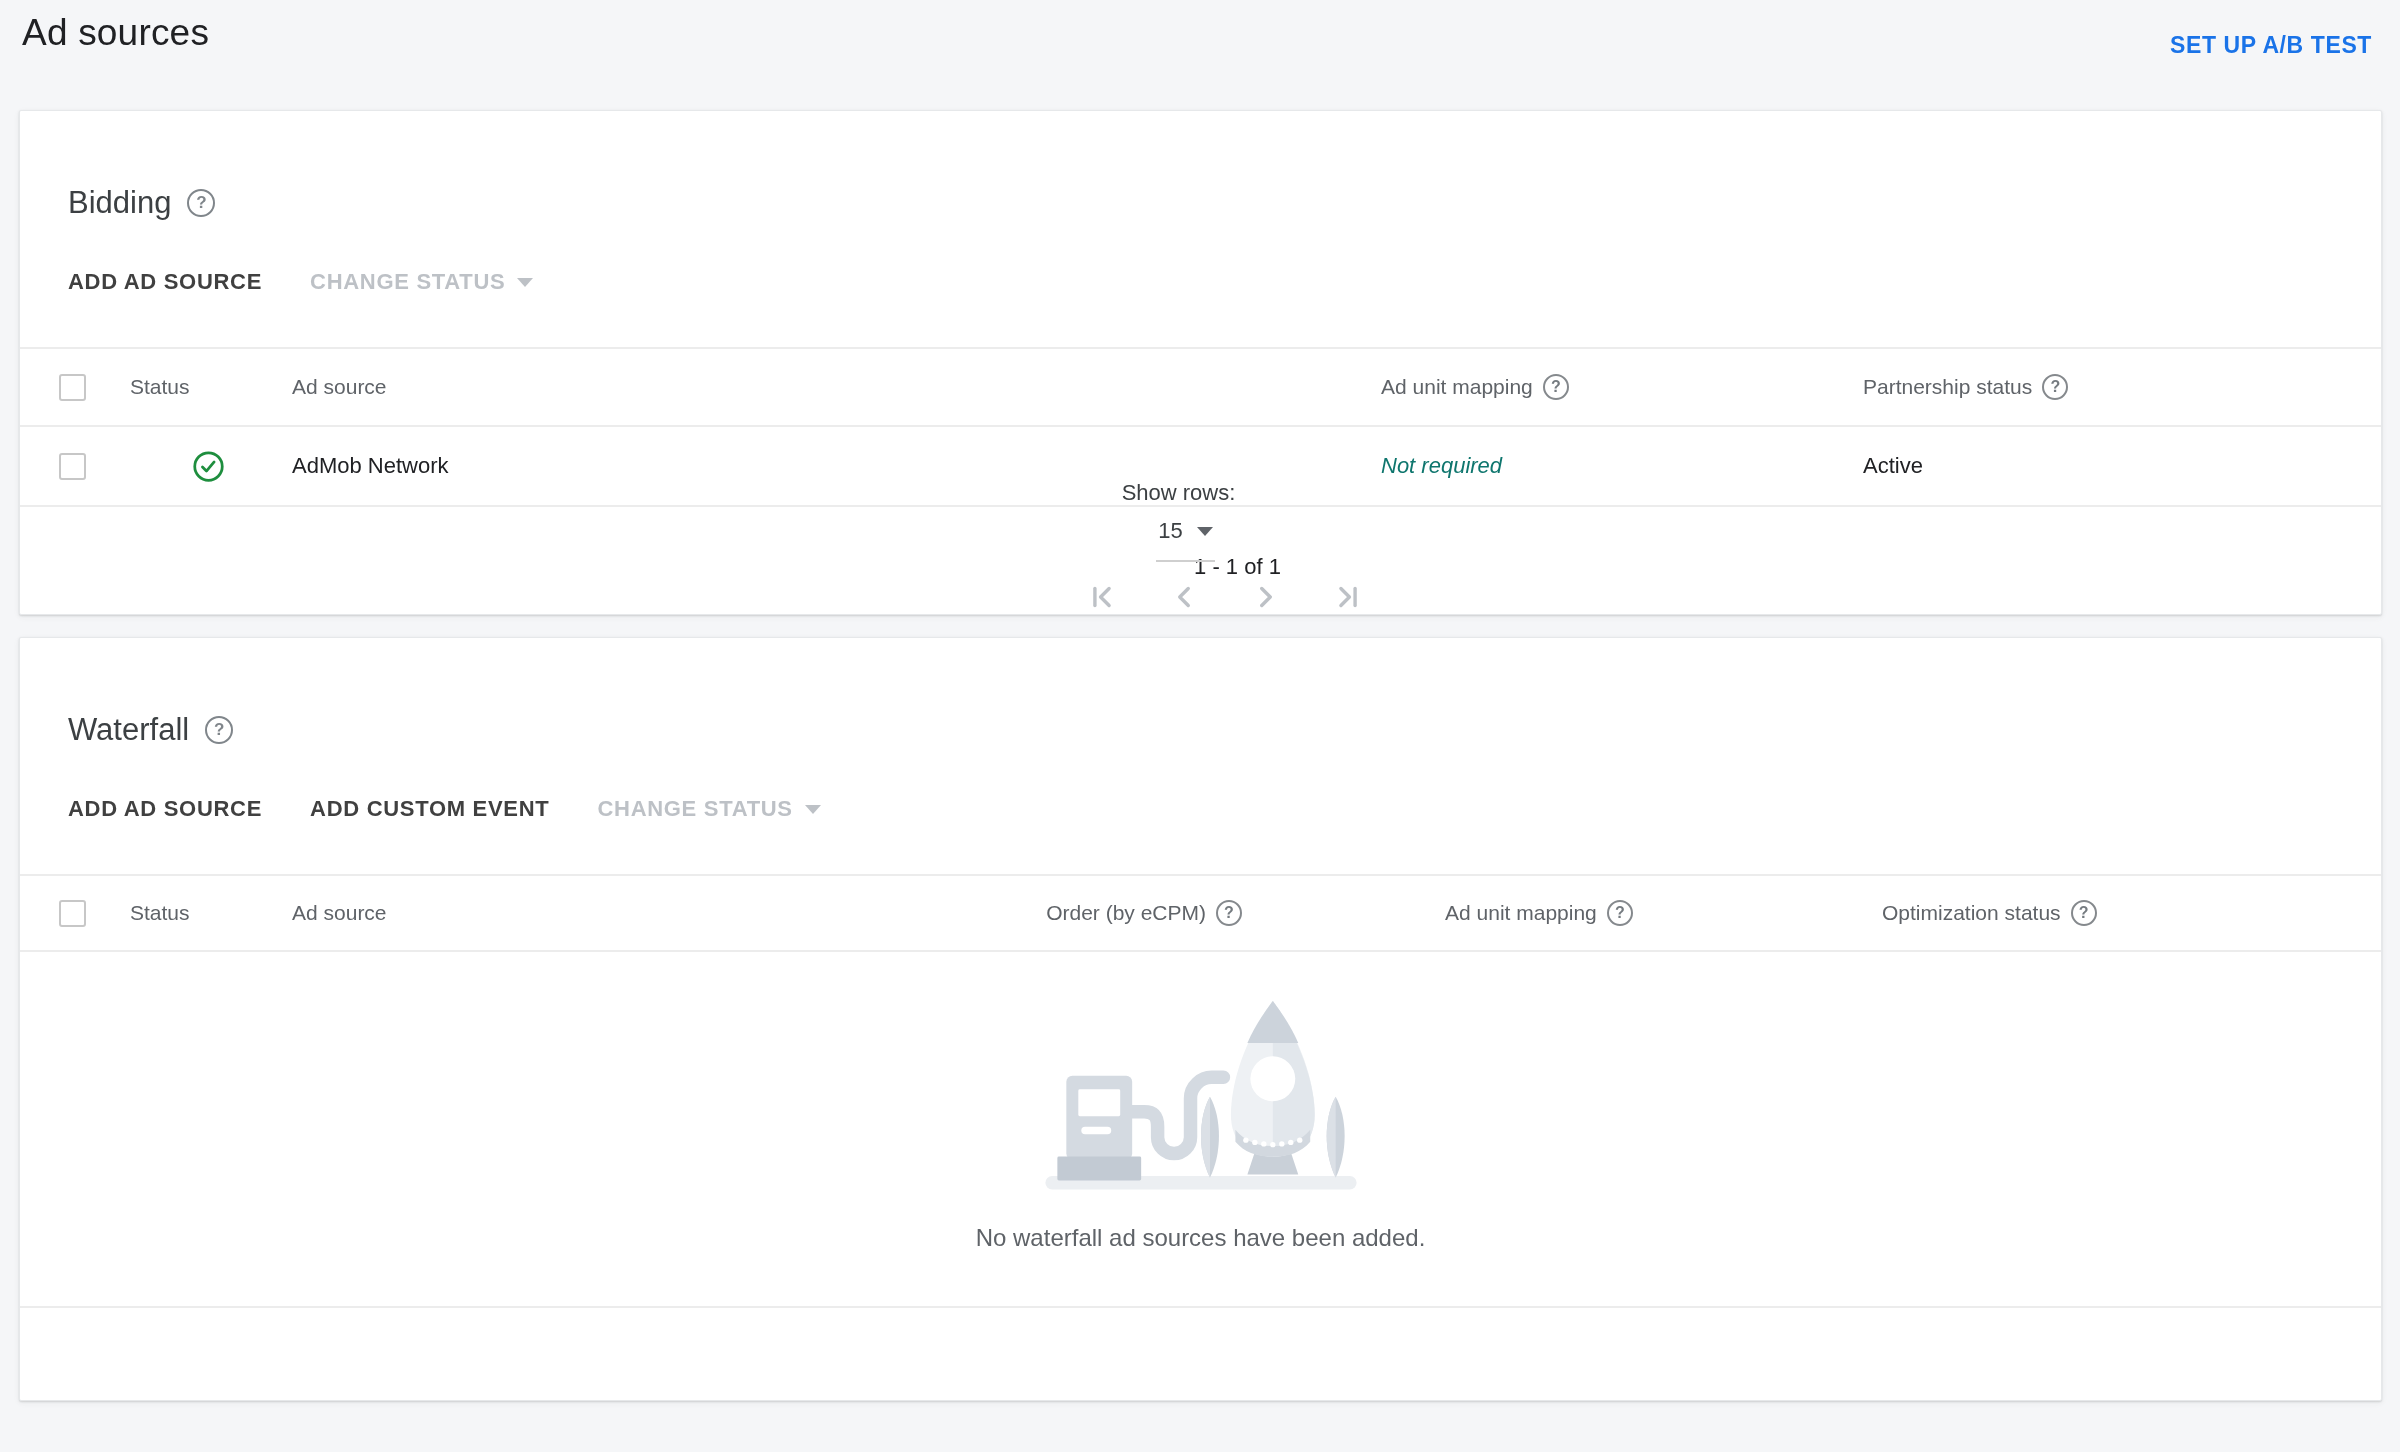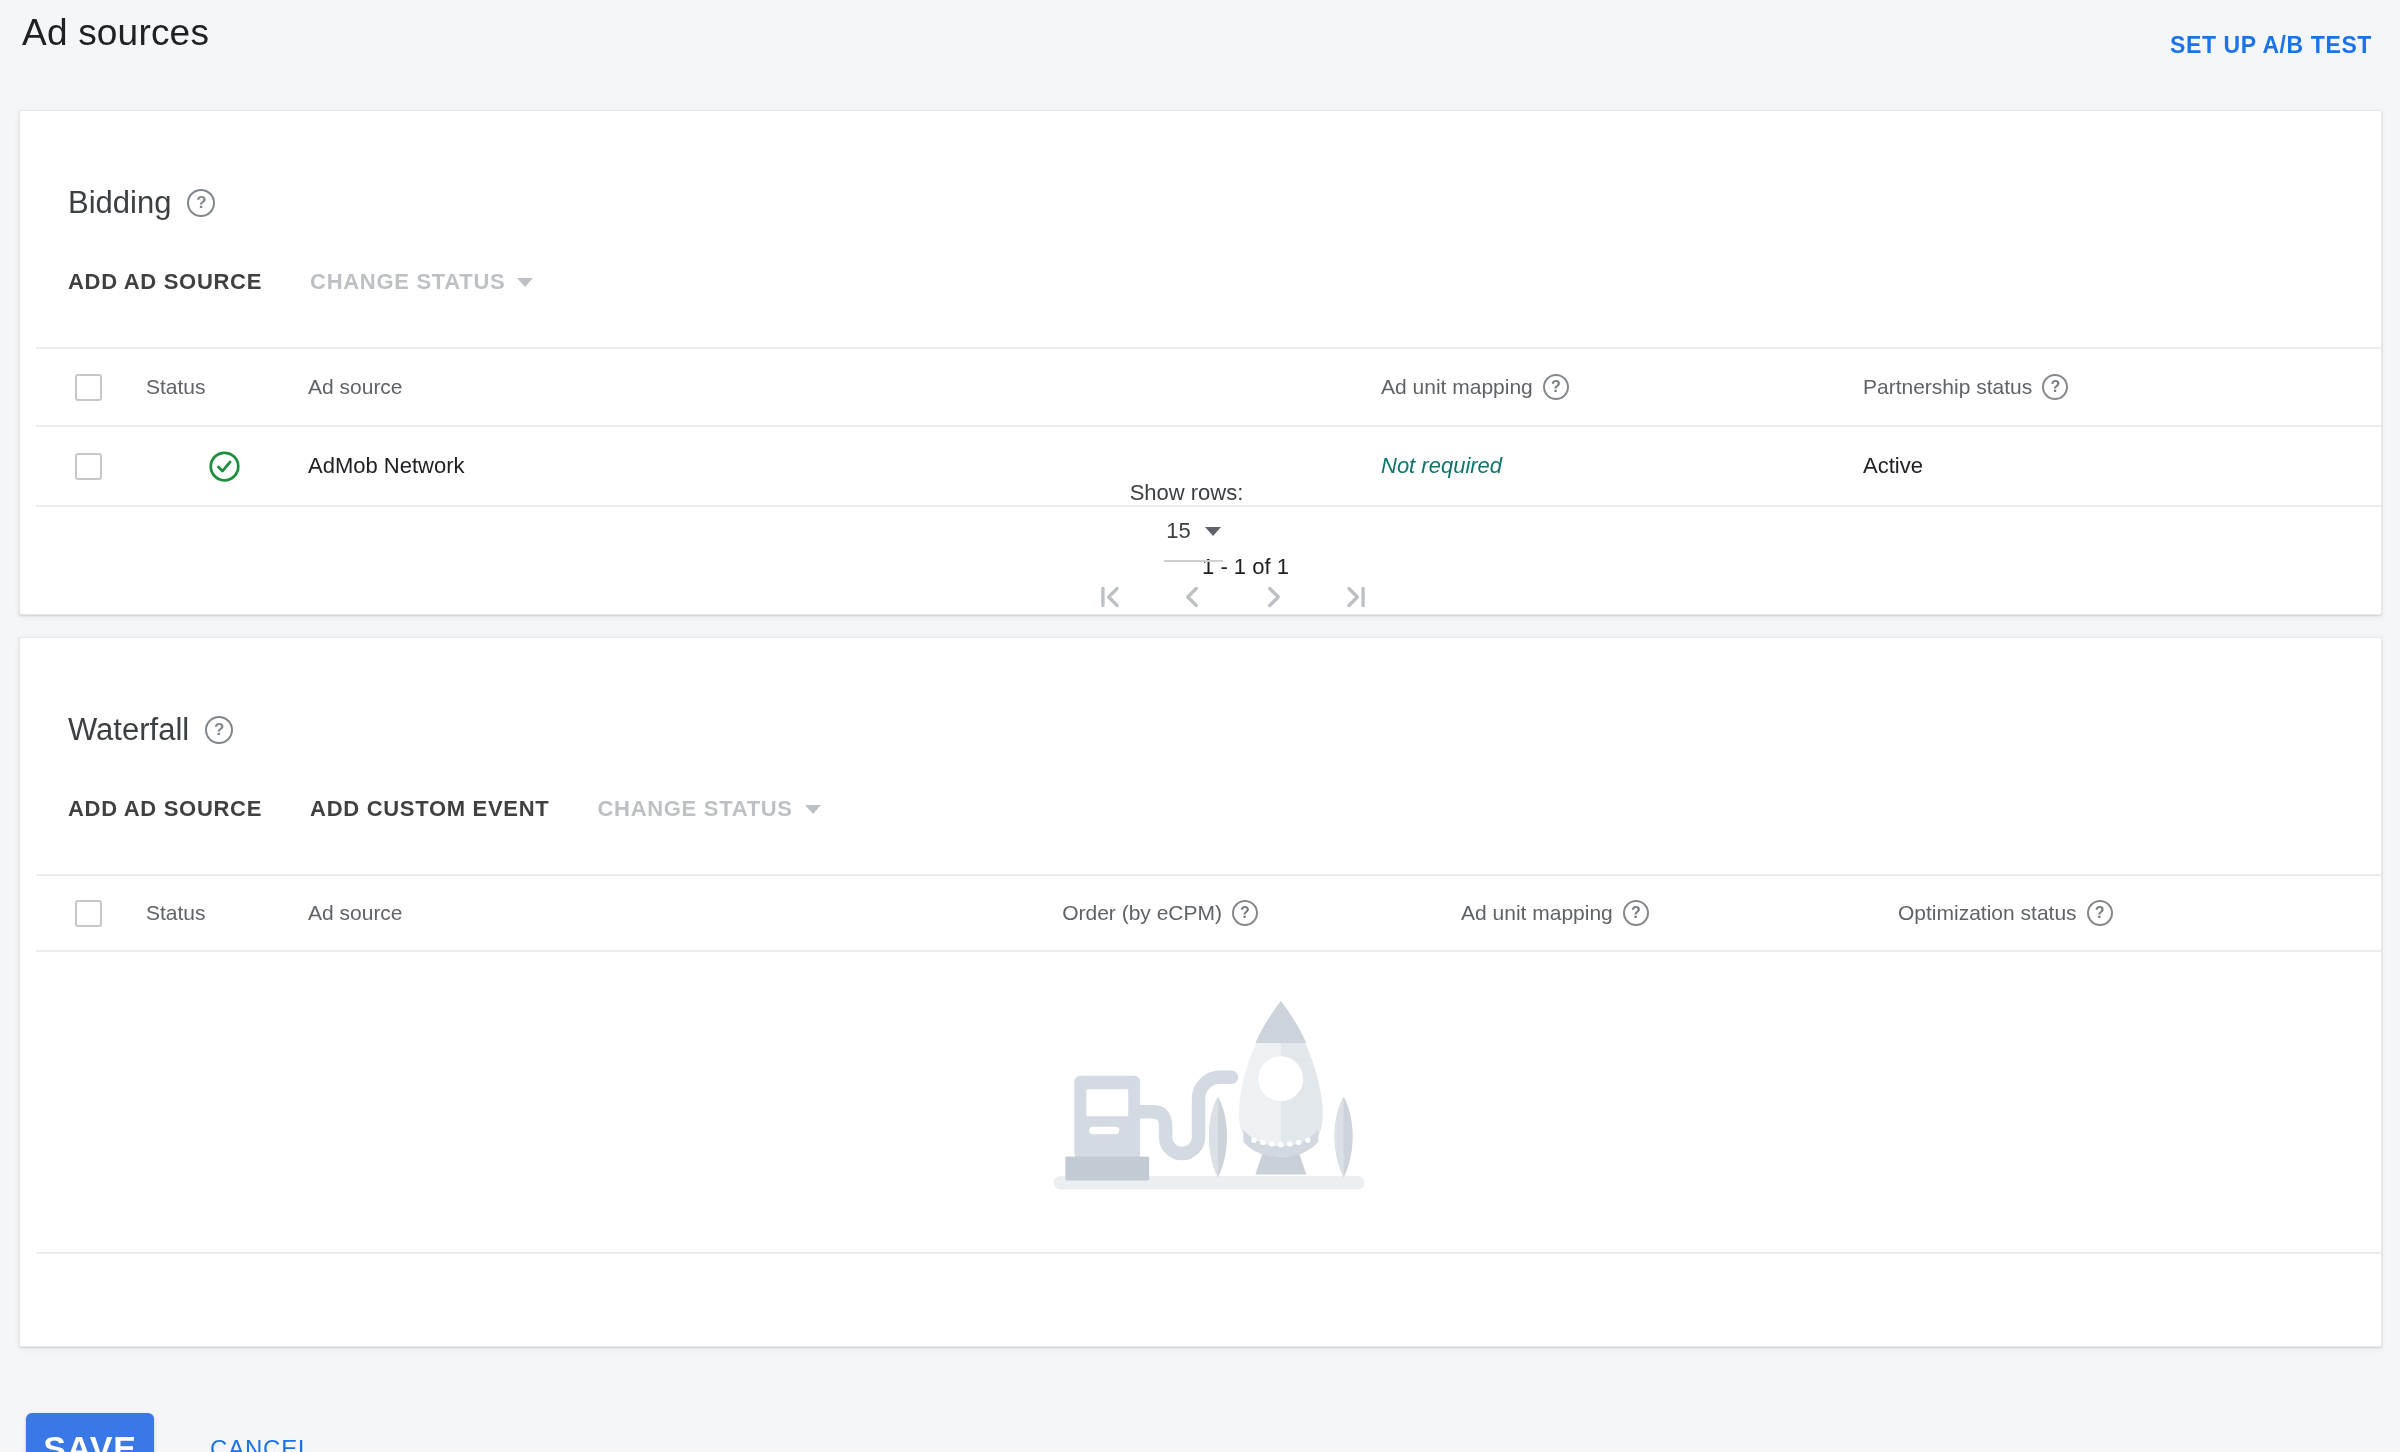--- a/index.html
+++ b/index.html
@@ -51,21 +51,21 @@
   }
   .text-btn.disabled { color:#bdc1c6; cursor:default; }
   .tri-down {
     width:0; height:0; display:inline-block;
     border-left:8px solid transparent; border-right:8px solid transparent;
     border-top:9px solid #bdc1c6;
   }
   .tri-down.dark { border-top-color:#5f6368; }
 
   
-  .table { margin-top:48px;padding-left:16px; }
+  .table { margin-top:48px; }
   .trow {
     display:grid; align-items:center;
     border-top:2px solid #ececec;
   }
   .grid-bidding   { grid-template-columns:110px 162px 1fr 482px 518px; }
   .grid-waterfall { grid-template-columns:110px 162px 710px 244px 438px 1fr; }
   .thead { height:78px; font-size:21px; color:#5f6368; }
   .tbody-row { height:82px; font-size:22px; color:#202124; border-bottom:2px solid #ececec; }
   .cell { display:flex; align-items:center; gap:10px; }
   .cell.right { justify-content:flex-end; padding-right:4px; }
@@ -274,20 +274,21 @@
         <g fill="#ffffff">
           <circle cx="146" cy="95" r="1.8"></circle>
             <circle cx="152" cy="96.5" r="1.8"></circle>
           <circle cx="158" cy="97.5" r="1.8"></circle>
             <circle cx="164" cy="98" r="1.8"></circle>
           <circle cx="170" cy="97.5" r="1.8"></circle>
             <circle cx="176" cy="96.5" r="1.8"></circle>
           <circle cx="182" cy="95" r="1.8"></circle>
         </g>
       </svg>
+      <div class="empty-msg">No waterfall ad sources have been added.</div>
     </div>
 
     <div class="footer-strip"></div>
   </div>
 </div>
 
 <div class="page-footer">
   <button class="save-btn">SAVE</button>
   <button class="cancel-btn">CANCEL</button>
 </div>

